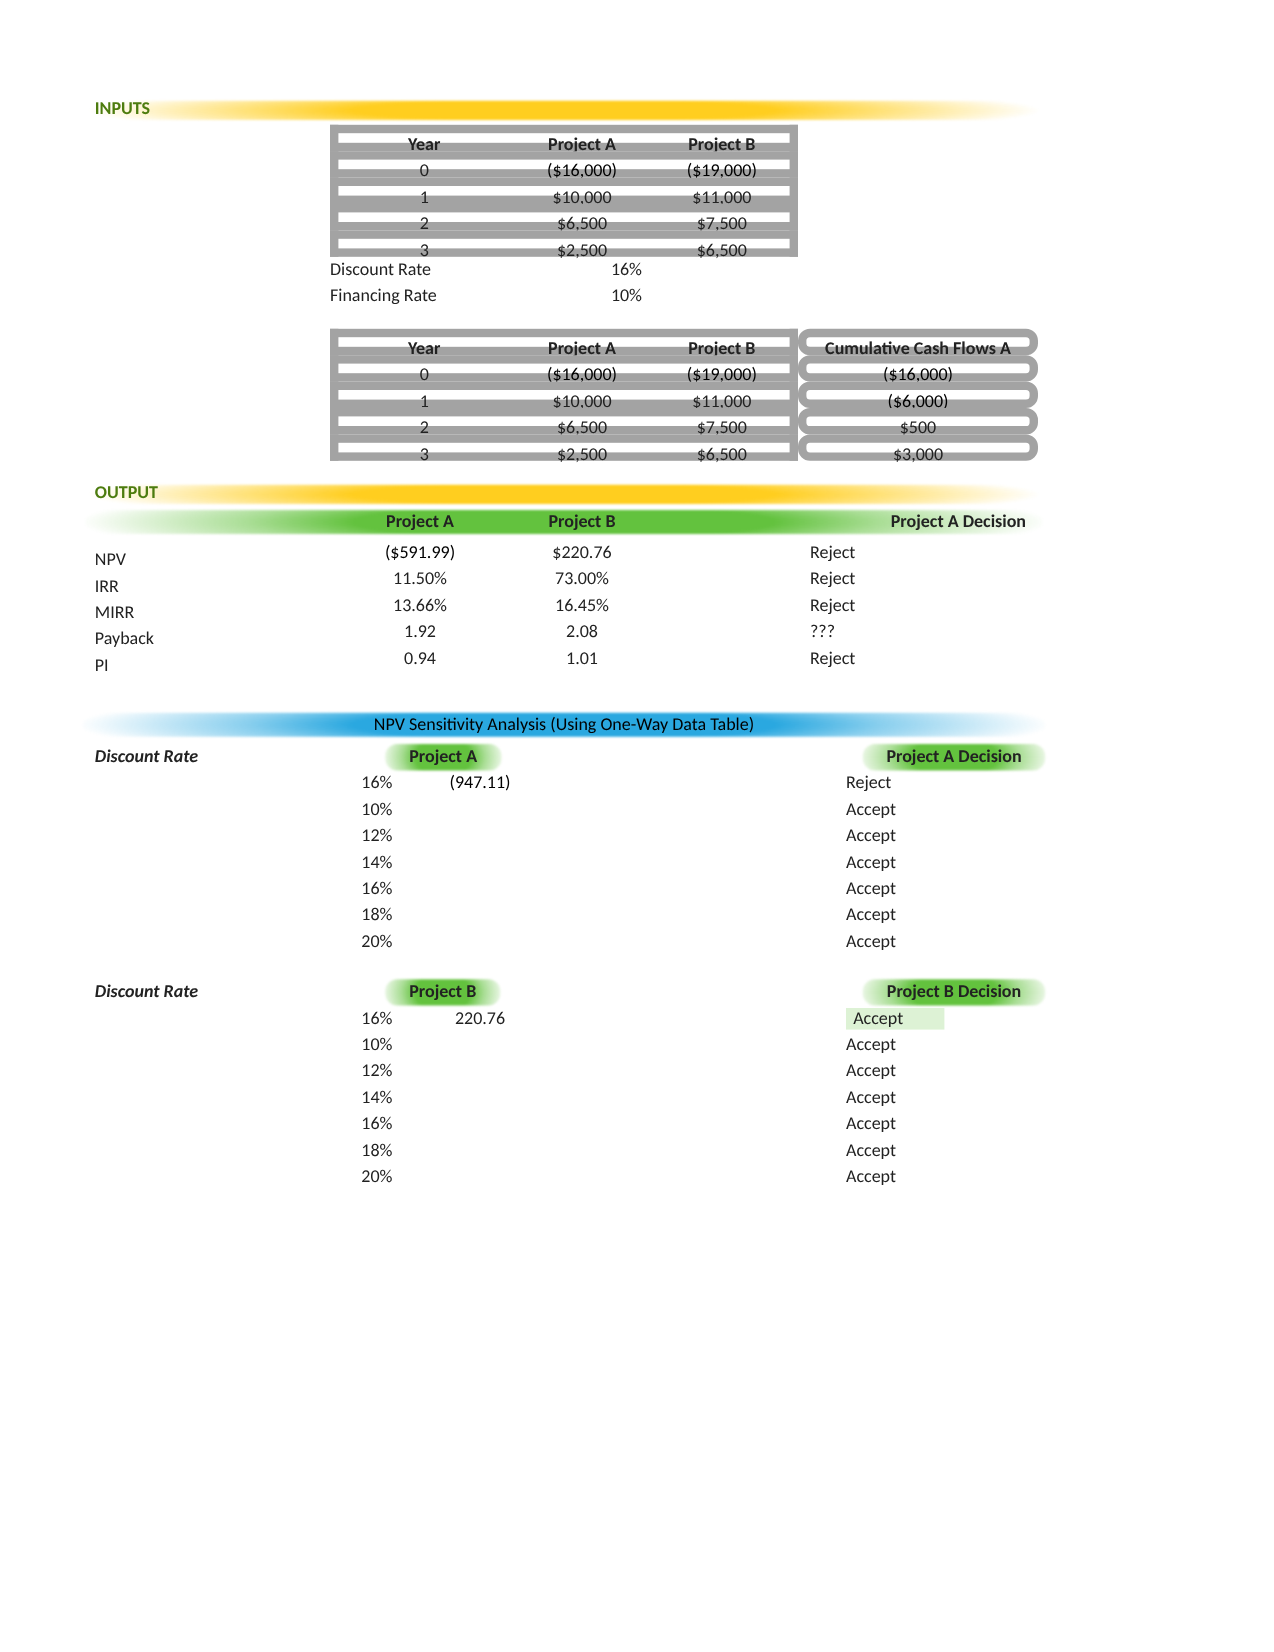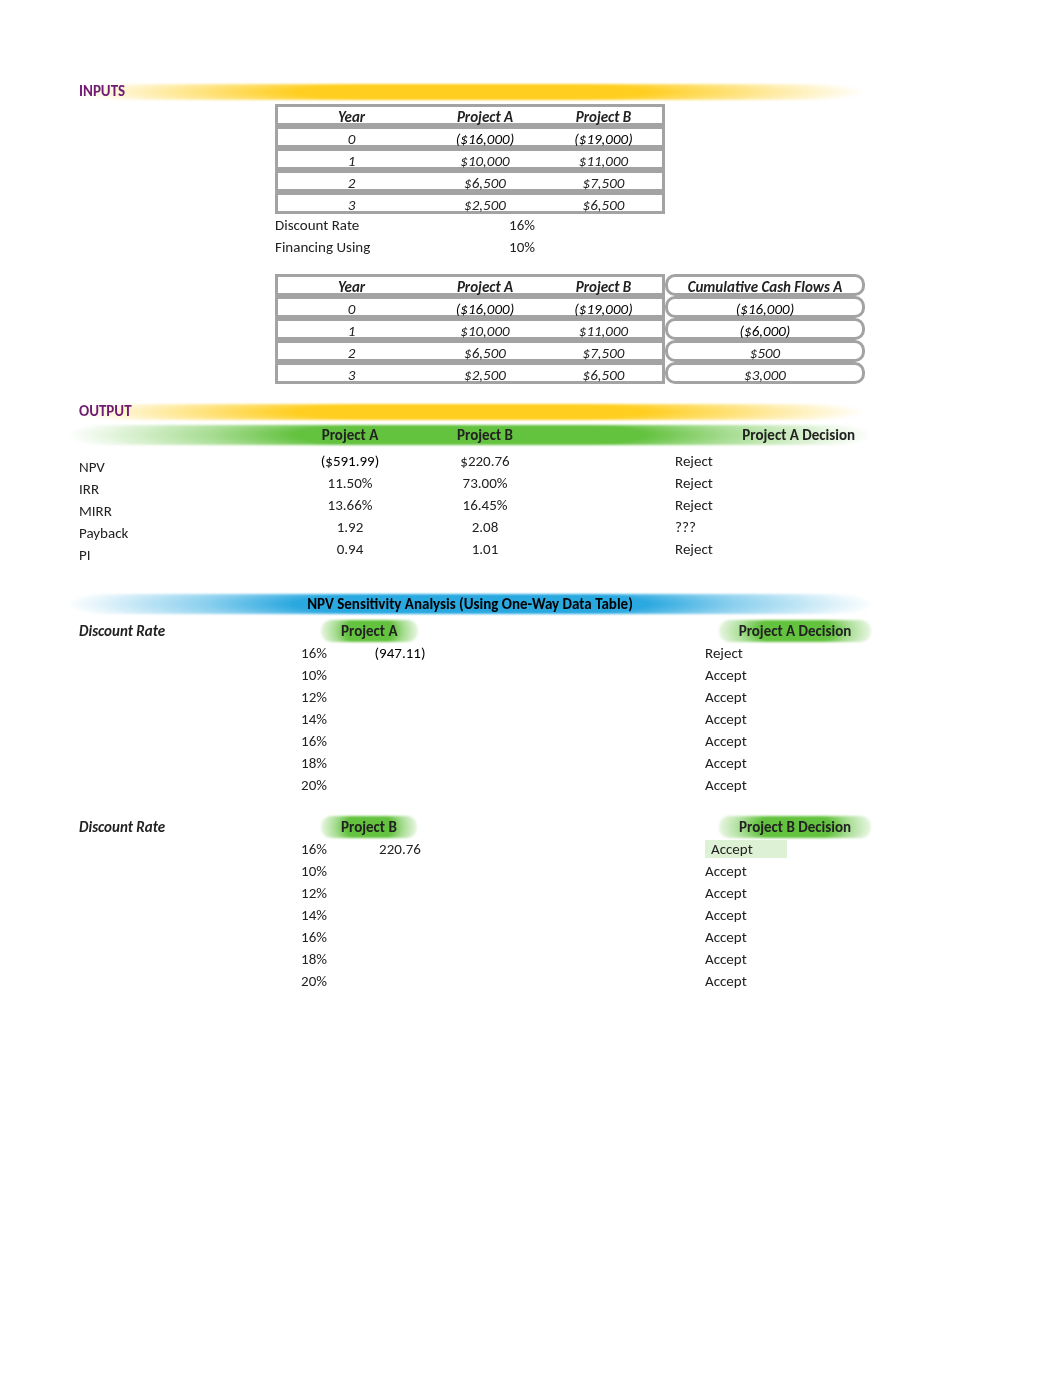--- a/index.html
+++ b/index.html
@@ -44,21 +44,21 @@
     left: -6px; right: -6px; top: 4px; bottom: 2px;
     background: radial-gradient(ellipse 55% 140% at 50% 50%, #ffce1f 40%, rgba(255,206,31,0.6) 60%, rgba(255,206,31,0) 90%);
     border-radius: 10px;
     filter: blur(1px);
     z-index: 0;
   }
   .bar-yellow .label {
     position: relative;
     z-index: 1;
     font-weight: 800;
-    color: #701a75;
+    color: #4d7c0f;
     padding-left: 4px;
     line-height: 22px;
   }
 
   
   .bar-blue {
     position: relative;
     height: 24px;
     margin-top: 36px;
     margin-bottom: 2px;
@@ -69,21 +69,21 @@
     position: absolute;
     left: -6px; right: -6px; top: 2px; bottom: 2px;
     background: radial-gradient(ellipse 55% 160% at 50% 50%, #2aa8e0 40%, rgba(42,168,224,0.55) 60%, rgba(42,168,224,0) 92%);
     border-radius: 10px;
     filter: blur(1px);
     z-index: 0;
   }
   .bar-blue .label {
     position: relative;
     z-index: 1;
-    font-weight: 700;
+    font-weight: 400;
     color: #000;
     line-height: 24px;
   }
 
   
   .bar-green {
     position: relative;
   }
   .bar-green::before {
     content: "";
@@ -106,25 +106,24 @@
   .green-cell::before {
     content:"";
     position:absolute;
     left:-14px; right:-14px; top:-2px; bottom:-2px;
     background: radial-gradient(ellipse 60% 180% at 50% 50%, #63c23e 40%, rgba(99,194,62,0.55) 60%, rgba(99,194,62,0) 92%);
     border-radius:10px;
     filter: blur(1px);
     z-index:-1;
   }
   .rowcells .c2, .rowcells .c3, .rowcells .c4, .rowcells .c5 {
-    border: 3px solid #a3a3a3;
+    border: 7px solid #a3a3a3;
     box-sizing: border-box;
     height: 22px;
     line-height: 20px;
-    font-style: italic;
   }
   .rowcells .c2 { border-right:none; }
   .rowcells .c3 { border-right:none; border-left:none;}
   .rowcells .c4 { border-left:none; }
 
   .sp { height: 16px; }
 
   .sens-row {
     display: grid;
     grid-template-columns: 200px 60px 180px 180px 200px;
@@ -189,21 +188,21 @@
   <div class="row rowcells">
     <div class="c2">3</div>
     <div class="c3">$2,500</div>
     <div class="c4">$6,500</div>
   </div>
   <div class="row">
     <div class="c2" style="text-align:left">Discount Rate</div>
     <div class="c3" style="text-align:right; padding-right:10px">16%</div>
   </div>
   <div class="row">
-    <div class="c2" style="text-align:left">Financing Using</div>
+    <div class="c2" style="text-align:left">Financing Rate</div>
     <div class="c3" style="text-align:right; padding-right:10px">10%</div>
   </div>
 
   <div class="sp"></div>
 
   <div class="row rowcells bold">
     <div class="c2">Year</div>
     <div class="c3">Project A</div>
     <div class="c4">Project B</div>
     <div class="c5">Cumulative Cash Flows A</div>

